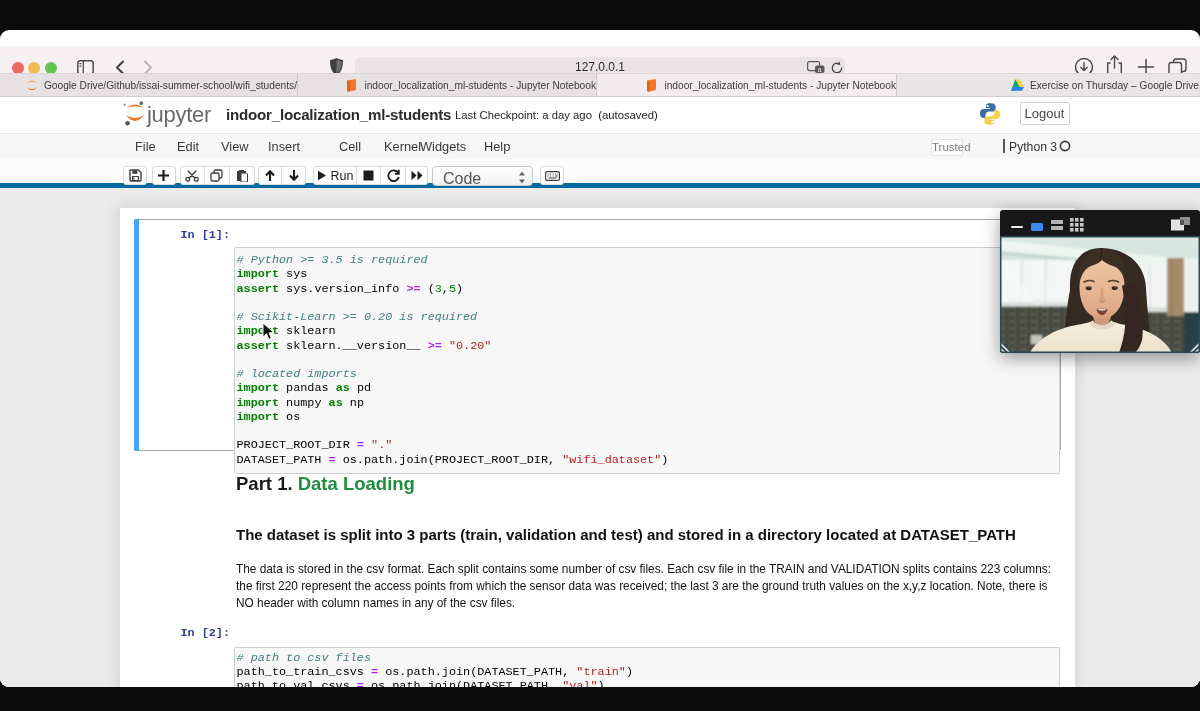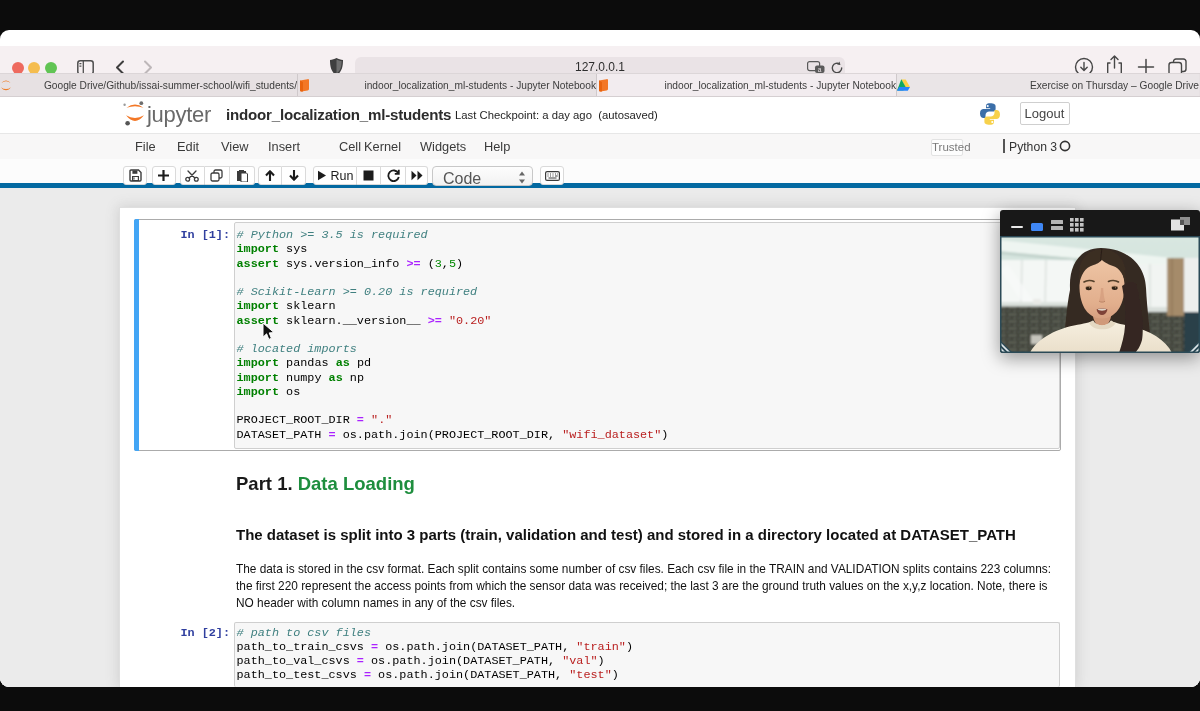--- a/index.html
+++ b/index.html
@@ -8,40 +8,40 @@
 .stage { position:absolute; top:0; left:0; width:1200px; height:711px; }
 .abs { position:absolute; }
 
 .win { position:absolute; top:30px; left:0; width:1200px; height:657px; border-radius:9px; overflow:hidden; background:#fff; }
 .titlebar { position:absolute; top:16px; left:0; width:1200px; height:43px; background:#f6f0f2; }
 .tl { position:absolute; top:16px; width:12px; height:12px; border-radius:50%; }
 .urlbar { position:absolute; left:355px; top:11px; width:490px; height:21px; border-radius:6px; background:#eae3e6; }
 .urlbar .host { position:absolute; width:100%; text-align:center; top:3px; font-size:12px; color:#2e2e2e; }
 
 .tabbar { position:absolute; top:43px; left:0; width:1200px; height:24px; background:#e7e1e3; border-top:1px solid #dcd6d8; border-bottom:1px solid #d5cfd1; display:flex; }
-.tab { height:100%; display:flex; align-items:center; justify-content:space-between; font-size:10.2px; color:#3d3d3d; border-right:1px solid #cfc9cb; white-space:nowrap; overflow:hidden; }
+.tab { height:100%; display:flex; align-items:center; justify-content:flex-end; font-size:10.2px; color:#3d3d3d; border-right:1px solid #cfc9cb; white-space:nowrap; overflow:hidden; }
 .tab .fav { margin-right:6px; flex:0 0 auto; }
 
 .page { position:absolute; top:67px; left:0; width:1200px; height:590px; background:#fff; }
 
 .nbheader { position:absolute; top:0; left:0; width:1200px; height:37px; background:#fff; border-bottom:1px solid #e7e7e7; }
 .menubar { position:absolute; top:37px; left:0; width:1200px; height:25px; background:#f8f7f7; font-size:12.8px; color:#3a3a3a; }
 .menubar span.m { position:absolute; top:5px; }
 .toolbar { position:absolute; top:62px; left:0; width:1200px; height:29px; background:#fcfcfc; border-bottom:5px solid #0369a1; }
 .tbtn { position:absolute; top:7px; height:19px; background:#fff; border:1px solid #dadada; border-radius:3px; display:flex; align-items:center; justify-content:center; }
 .tgroup { position:absolute; top:7px; height:19px; display:flex; }
 .tgroup .gb { height:19px; background:#fff; border:1px solid #dadada; border-left:none; display:flex; align-items:center; justify-content:center; }
 .tgroup .gb:first-child { border-left:1px solid #dadada; border-radius:3px 0 0 3px; }
 .tgroup .gb:last-child { border-radius:0 3px 3px 0; }
 .nbbody { position:absolute; top:91px; left:0; width:1200px; height:499px; background:#ebebeb; }
 .container { position:absolute; top:19px; left:119px; width:957px; height:480px; background:#fff; border:1px solid #dfdfdf; border-bottom:none; box-shadow:0 0 12px 1px rgba(87,87,87,0.18); }
 .cell1 { position:absolute; left:134px; top:121.5px; width:927px; height:232px; border:1px solid #ababab; border-radius:2px; background:#fff; }
 .cell1 .bluebar { position:absolute; left:-1px; top:-1px; width:5px; height:232px; background:#42a5f5; border-radius:2px 0 0 2px; }
 .prompt { position:absolute; font-family:"Liberation Mono", monospace; font-size:11.8px; color:#303f9f; font-weight:bold; white-space:pre; }
-.inputarea { position:absolute; background:#f7f7f7; border:1px solid #cfcfcf; border-radius:2px; }
+.inputarea { position:absolute; background:#f7f7f7; border:1px solid #cfcfcf; border-radius:2px;margin-top:25px; }
 .code { font-family:"Liberation Mono", monospace; font-size:11.8px; color:#000; white-space:pre; }
 .code .k { color:#008000; font-weight:bold; }
 .code .o { color:#aa22ff; font-weight:bold; }
 .code .c { color:#408080; font-style:italic; }
 .code .s { color:#ba2121; }
 .code .n { color:#080; }
 
 .md-h { position:absolute; left:236px; top:376px; font-size:18.5px; font-weight:bold; color:#1a1a1a; }
 .md-h .green { color:#1e8e3e; }
 .md-b { position:absolute; left:236px; top:429px; font-size:15px; font-weight:bold; color:#111; }
@@ -157,21 +157,21 @@
           <circle cx="14.3" cy="20" r="1.1" fill="#fff"></circle>
         </svg>
         <span class="abs" style="left:1019.5px;top:4.5px;width:50px;height:23px;border:1px solid #cfcfcf;border-radius:2px;background:#fff;font-size:13px;color:#444;text-align:center;line-height:21px;">Logout</span>
       </div>
       <div class="menubar">
         <span class="m" style="left:135px">File</span>
         <span class="m" style="left:177px">Edit</span>
         <span class="m" style="left:221px">View</span>
         <span class="m" style="left:268px">Insert</span>
         <span class="m" style="left:339px">Cell</span>
-        <span class="m" style="left:364px">Kernel</span>
+        <span class="m" style="left:384px">Kernel</span>
         <span class="m" style="left:420px">Widgets</span>
         <span class="m" style="left:484px">Help</span>
         <span class="abs" style="left:931px;top:4.5px;width:32px;height:17px;border:1px solid #e3e3e3;background:#fdfdfd;border-radius:2px;color:#7a7a7a;font-size:11.5px;text-align:center;line-height:15px;">Trusted</span>
         <span class="abs" style="left:1003px;top:5px;width:1.5px;height:14px;background:#555"></span>
         <span class="abs" style="left:1009px;top:6px;font-size:12.2px;color:#333">Python 3</span>
         <svg class="abs" style="left:1058.5px;top:5.5px" width="12" height="12" viewBox="0 0 12 12">
             <circle cx="6" cy="6" r="4.6" fill="none" stroke="#333" stroke-width="1.6"></circle>
           </svg>
       </div>
       <div class="toolbar">

